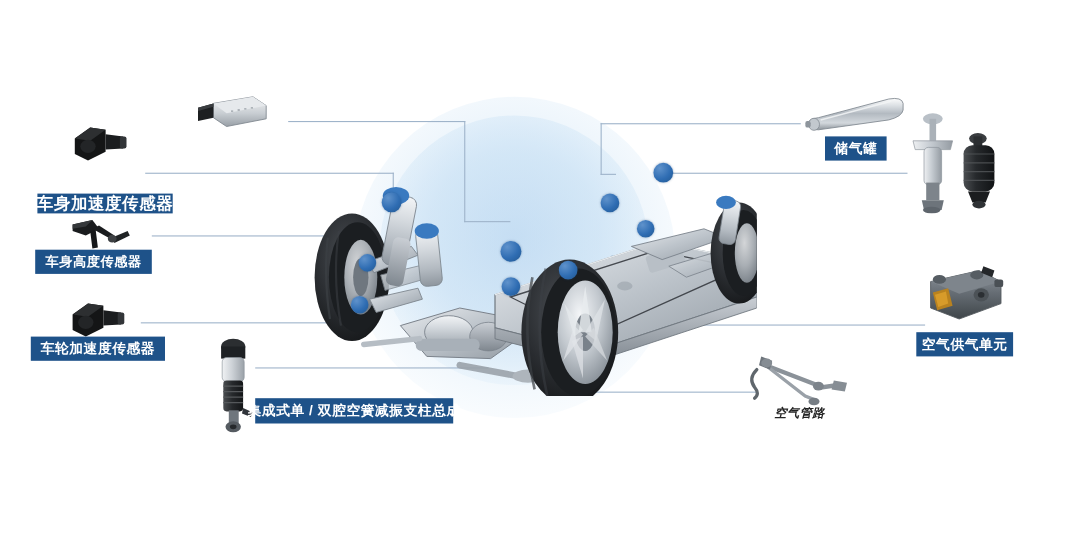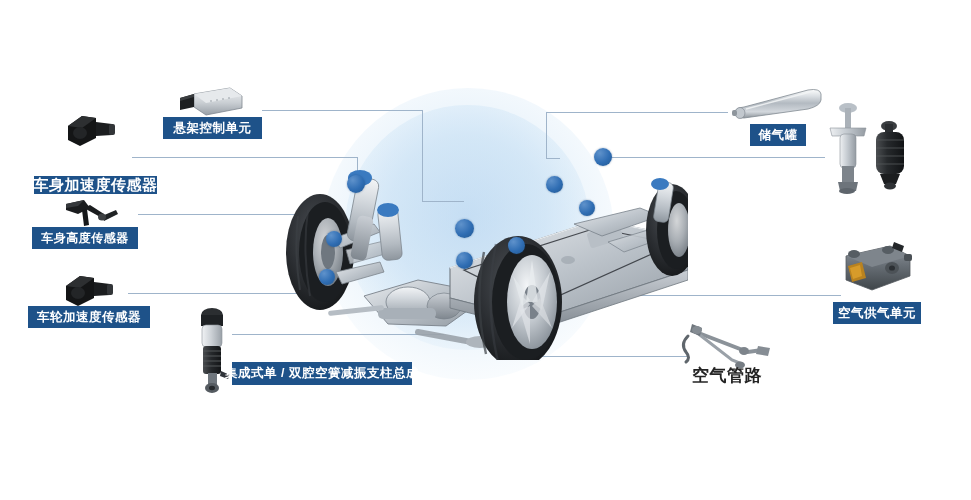--- a/index.html
+++ b/index.html
@@ -374,23 +374,20 @@
       <path d="M18 14 L54 42 L64 46" stroke="#9aa1a8" stroke-width="3" fill="none" stroke-linecap="round"></path>
       <path d="M14 6 L24 10 L22 18 L12 14 Z" fill="#6f767d"></path>
       <ellipse cx="19" cy="12" rx="5" ry="4" fill="#858c93"></ellipse>
       <path d="M10 18 Q2 26 8 34 Q13 40 8 44" stroke="#5f666c" stroke-width="3" fill="none" stroke-linecap="round"></path>
       <ellipse cx="66" cy="33" rx="5" ry="4" fill="#7d848b"></ellipse>
       <path d="M80 28 L92 30 L90 38 L78 36 Z" fill="#868d94"></path>
       <ellipse cx="62" cy="47" rx="5" ry="3.5" fill="#767d84"></ellipse>
     </svg>
   </div>
 
-  <div class="badge" style="left:163px;top:117px;width:99px;height:22px;font-size:12.5px;">
-    <span>悬架控制单元</span>
-  </div>
 
   <div class="badge" style="left:34px;top:176px;width:123px;height:18px;font-size:15px;">
     <span>车身加速度传感器</span>
   </div>
 
   <div class="badge" style="left:32px;top:227px;width:106px;height:22px;font-size:12px;">
     <span>车身高度传感器</span>
   </div>
 
   <div class="badge" style="left:28px;top:306px;width:122px;height:22px;font-size:12.5px;">
@@ -403,17 +400,17 @@
 
   <div class="badge" style="left:750px;top:124px;width:56px;height:22px;font-size:12.5px;">
     <span>储气罐</span>
   </div>
 
 
   <div class="badge" style="left:833px;top:290px;width:88px;height:22px;font-size:12.5px;margin-top:12px;">
     <span>空气供气单元</span>
   </div>
 
-  <div class="badge plain" style="left:697px;top:365px;width:60px;height:20px;font-size:17px;">
+  <div class="badge plain" style="left:697px;top:365px;width:60px;height:20px;font-size:11px;font-style:italic;">
     <span>空气管路</span>
   </div>
 
 </div>
 
 </body></html>

